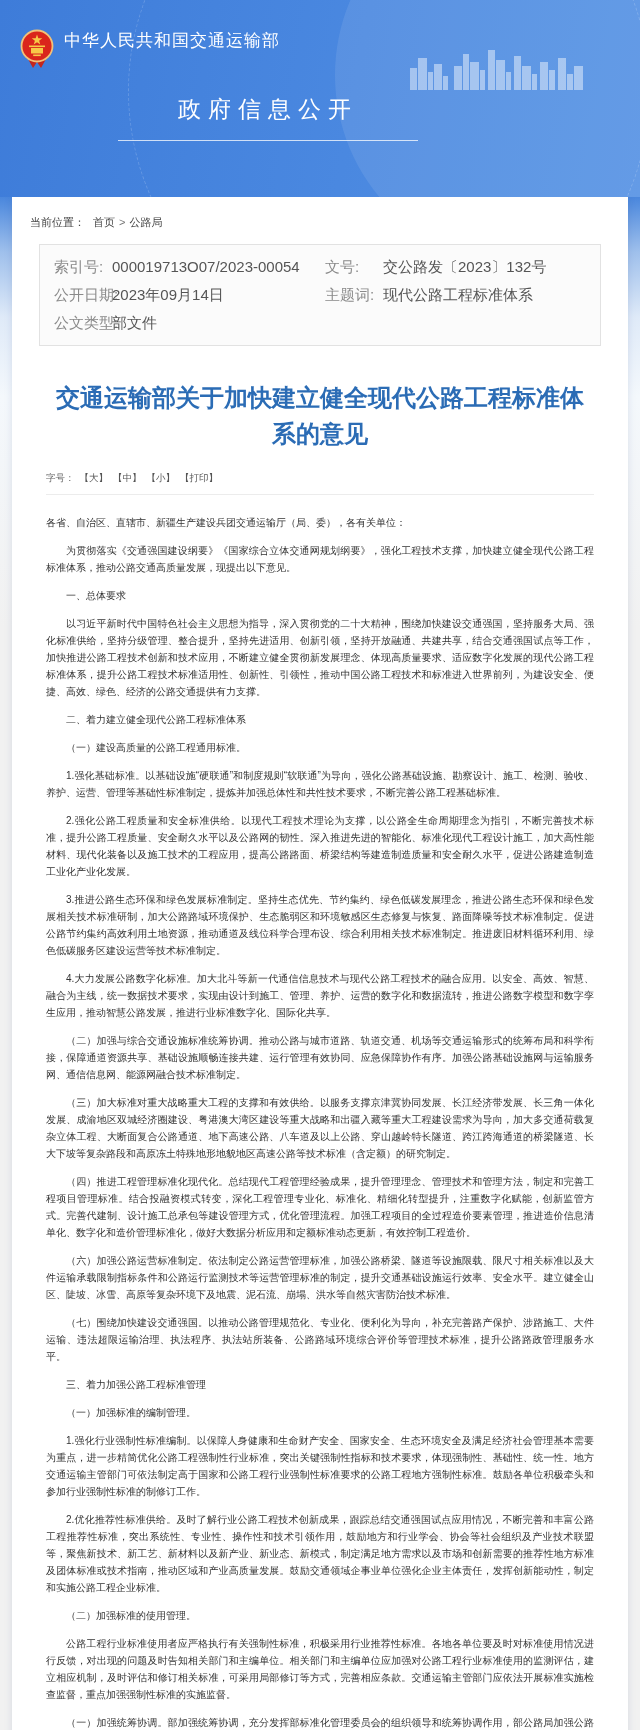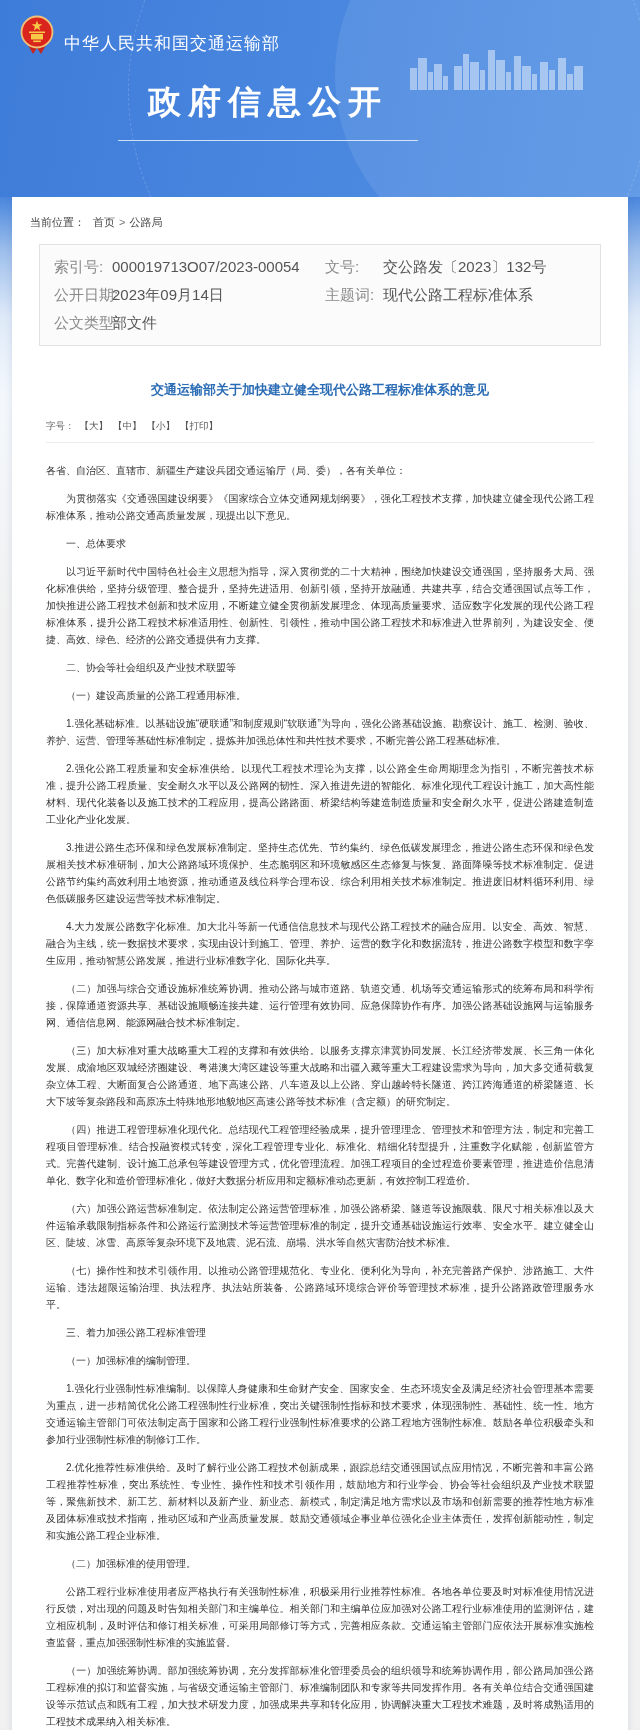--- a/index.html
+++ b/index.html
@@ -17,24 +17,24 @@
   }
   .deco-circle{
     position:absolute;right:-75px;top:-115px;width:380px;height:380px;
     border-radius:50%;background:rgba(255,255,255,.09);
   }
   .deco-circle2{
     position:absolute;right:-10px;top:-170px;width:520px;height:520px;
     border-radius:50%;border:1px dashed rgba(255,255,255,.18);
   }
   .skyline{position:absolute;right:52px;top:46px;z-index:1;}
-  .brand{display:flex;align-items:flex-end;gap:10px;padding:15px 0 0 20px;position:relative;z-index:2;}
+  .brand{display:flex;align-items:flex-start;gap:10px;padding:29px 0 0 20px;position:relative;z-index:2;}
   .brand-name{color:#ffffff;font-size:17px;letter-spacing:1px;}
   .banner{width:536px;text-align:center;margin-top:25px;position:relative;z-index:2;}
-  .banner-title{color:#ffffff;font-size:33px;font-weight:bold;letter-spacing:7px;}
+  .banner-title{color:#ffffff;font-size:23px;font-weight:normal;letter-spacing:7px;}
   .banner-underline{height:1px;background:rgba(255,255,255,.75);width:300px;margin:15px auto 0;}
 
   
   .main{
     padding:0 12px 26px;
     background:linear-gradient(180deg,#4a87dd 0px,#9fc0ec 55px,#dfeaf8 120px,#f4f8fc 200px,#f1f1f1 430px);
   }
   .card{
     background:#ffffff;box-shadow:0 0 8px rgba(30,60,120,.12);
     padding:10px 16px 18px;min-height:1445px;box-sizing:border-box;
@@ -47,21 +47,21 @@
   .meta-box{
     border:1px solid #e2e2e2;background:#fbfbfb;
     margin:2px 11px 0;padding:8px 14px;
     display:grid;grid-template-columns:1fr 1fr;column-gap:10px;
   }
   .meta-cell{display:flex;line-height:28px;font-size:15px;overflow:hidden;white-space:nowrap;}
   .meta-label{width:58px;flex:none;color:#8a8a8a;}
   .meta-value{color:#555;}
 
   .doc-title{
-    color:#2b6cb5;font-size:13px;font-weight:bold;text-align:center;
+    color:#2b6cb5;font-size:24px;font-weight:bold;text-align:center;
     margin:34px 28px 0;line-height:1.5;
   }
   .controls{text-align:left;font-size:9.5px;color:#666;margin:20px 18px 0;padding-bottom:9px;}
   .controls .ctl-label{color:#666;}
   .controls .ctl{margin-left:5px;color:#555;cursor:pointer;}
   .divider{border-top:1px solid #ececec;margin:0 18px;}
 
   .doc-body{padding:8px 18px 0;}
   .para{font-size:10px;color:#333;line-height:17px;text-align:justify;margin:11px 0;}
   .para.indent{text-indent:2em;}
@@ -152,31 +152,31 @@
         <span class="ctl-label">字号：</span><span><span class="ctl">【大】</span><span class="ctl">【中】</span><span class="ctl">【小】</span><span class="ctl">【打印】</span></span>
       </div>
       <div class="divider"></div>
 
       <div class="doc-body">
 
       <p class="para">各省、自治区、直辖市、新疆生产建设兵团交通运输厅（局、委），各有关单位：</p>
           <p class="para indent">为贯彻落实《交通强国建设纲要》《国家综合立体交通网规划纲要》，强化工程技术支撑，加快建立健全现代公路工程标准体系，推动公路交通高质量发展，现提出以下意见。</p>
           <p class="para indent">一、总体要求</p>
           <p class="para indent">以习近平新时代中国特色社会主义思想为指导，深入贯彻党的二十大精神，围绕加快建设交通强国，坚持服务大局、强化标准供给，坚持分级管理、整合提升，坚持先进适用、创新引领，坚持开放融通、共建共享，结合交通强国试点等工作，加快推进公路工程技术创新和技术应用，不断建立健全贯彻新发展理念、体现高质量要求、适应数字化发展的现代公路工程标准体系，提升公路工程技术标准适用性、创新性、引领性，推动中国公路工程技术和标准进入世界前列，为建设安全、便捷、高效、绿色、经济的公路交通提供有力支撑。</p>
-          <p class="para indent">二、协会等社会组织及产业技术联盟等</p>
+          <p class="para indent">二、着力建立健全现代公路工程标准体系</p>
           <p class="para indent">（一）建设高质量的公路工程通用标准。</p>
           <p class="para indent">1.强化基础标准。以基础设施“硬联通”和制度规则“软联通”为导向，强化公路基础设施、勘察设计、施工、检测、验收、养护、运营、管理等基础性标准制定，提炼并加强总体性和共性技术要求，不断完善公路工程基础标准。</p>
           <p class="para indent">2.强化公路工程质量和安全标准供给。以现代工程技术理论为支撑，以公路全生命周期理念为指引，不断完善技术标准，提升公路工程质量、安全耐久水平以及公路网的韧性。深入推进先进的智能化、标准化现代工程设计施工，加大高性能材料、现代化装备以及施工技术的工程应用，提高公路路面、桥梁结构等建造制造质量和安全耐久水平，促进公路建造制造工业化产业化发展。</p>
           <p class="para indent">3.推进公路生态环保和绿色发展标准制定。坚持生态优先、节约集约、绿色低碳发展理念，推进公路生态环保和绿色发展相关技术标准研制，加大公路路域环境保护、生态脆弱区和环境敏感区生态修复与恢复、路面降噪等技术标准制定。促进公路节约集约高效利用土地资源，推动通道及线位科学合理布设、综合利用相关技术标准制定。推进废旧材料循环利用、绿色低碳服务区建设运营等技术标准制定。</p>
           <p class="para indent">4.大力发展公路数字化标准。加大北斗等新一代通信信息技术与现代公路工程技术的融合应用。以安全、高效、智慧、融合为主线，统一数据技术要求，实现由设计到施工、管理、养护、运营的数字化和数据流转，推进公路数字模型和数字孪生应用，推动智慧公路发展，推进行业标准数字化、国际化共享。</p>
           <p class="para indent">（二）加强与综合交通设施标准统筹协调。推动公路与城市道路、轨道交通、机场等交通运输形式的统筹布局和科学衔接，保障通道资源共享、基础设施顺畅连接共建、运行管理有效协同、应急保障协作有序。加强公路基础设施网与运输服务网、通信信息网、能源网融合技术标准制定。</p>
           <p class="para indent">（三）加大标准对重大战略重大工程的支撑和有效供给。以服务支撑京津冀协同发展、长江经济带发展、长三角一体化发展、成渝地区双城经济圈建设、粤港澳大湾区建设等重大战略和出疆入藏等重大工程建设需求为导向，加大多交通荷载复杂立体工程、大断面复合公路通道、地下高速公路、八车道及以上公路、穿山越岭特长隧道、跨江跨海通道的桥梁隧道、长大下坡等复杂路段和高原冻土特殊地形地貌地区高速公路等技术标准（含定额）的研究制定。</p>
           <p class="para indent">（四）推进工程管理标准化现代化。总结现代工程管理经验成果，提升管理理念、管理技术和管理方法，制定和完善工程项目管理标准。结合投融资模式转变，深化工程管理专业化、标准化、精细化转型提升，注重数字化赋能，创新监管方式。完善代建制、设计施工总承包等建设管理方式，优化管理流程。加强工程项目的全过程造价要素管理，推进造价信息清单化、数字化和造价管理标准化，做好大数据分析应用和定额标准动态更新，有效控制工程造价。</p>
           <p class="para indent">（六）加强公路运营标准制定。依法制定公路运营管理标准，加强公路桥梁、隧道等设施限载、限尺寸相关标准以及大件运输承载限制指标条件和公路运行监测技术等运营管理标准的制定，提升交通基础设施运行效率、安全水平。建立健全山区、陡坡、冰雪、高原等复杂环境下及地震、泥石流、崩塌、洪水等自然灾害防治技术标准。</p>
-          <p class="para indent">（七）操作性和技术引领作用。以推动公路管理规范化、专业化、便利化为导向，补充完善路产保护、涉路施工、大件运输、违法超限运输治理、执法程序、执法站所装备、公路路域环境综合评价等管理技术标准，提升公路路政管理服务水平。</p>
+          <p class="para indent">（七）围绕加快建设交通强国。以推动公路管理规范化、专业化、便利化为导向，补充完善路产保护、涉路施工、大件运输、违法超限运输治理、执法程序、执法站所装备、公路路域环境综合评价等管理技术标准，提升公路路政管理服务水平。</p>
           <p class="para indent">三、着力加强公路工程标准管理</p>
           <p class="para indent">（一）加强标准的编制管理。</p>
           <p class="para indent">1.强化行业强制性标准编制。以保障人身健康和生命财产安全、国家安全、生态环境安全及满足经济社会管理基本需要为重点，进一步精简优化公路工程强制性行业标准，突出关键强制性指标和技术要求，体现强制性、基础性、统一性。地方交通运输主管部门可依法制定高于国家和公路工程行业强制性标准要求的公路工程地方强制性标准。鼓励各单位积极牵头和参加行业强制性标准的制修订工作。</p>
           <p class="para indent">2.优化推荐性标准供给。及时了解行业公路工程技术创新成果，跟踪总结交通强国试点应用情况，不断完善和丰富公路工程推荐性标准，突出系统性、专业性、操作性和技术引领作用，鼓励地方和行业学会、协会等社会组织及产业技术联盟等，聚焦新技术、新工艺、新材料以及新产业、新业态、新模式，制定满足地方需求以及市场和创新需要的推荐性地方标准及团体标准或技术指南，推动区域和产业高质量发展。鼓励交通领域企事业单位强化企业主体责任，发挥创新能动性，制定和实施公路工程企业标准。</p>
           <p class="para indent">（二）加强标准的使用管理。</p>
           <p class="para indent">公路工程行业标准使用者应严格执行有关强制性标准，积极采用行业推荐性标准。各地各单位要及时对标准使用情况进行反馈，对出现的问题及时告知相关部门和主编单位。相关部门和主编单位应加强对公路工程行业标准使用的监测评估，建立相应机制，及时评估和修订相关标准，可采用局部修订等方式，完善相应条款。交通运输主管部门应依法开展标准实施检查监督，重点加强强制性标准的实施监督。</p>
           <p class="para indent">（一）加强统筹协调。部加强统筹协调，充分发挥部标准化管理委员会的组织领导和统筹协调作用，部公路局加强公路工程标准的拟订和监督实施，与省级交通运输主管部门、标准编制团队和专家等共同发挥作用。各有关单位结合交通强国建设等示范试点和既有工程，加大技术研发力度，加强成果共享和转化应用，协调解决重大工程技术难题，及时将成熟适用的工程技术成果纳入相关标准。</p>
           <p class="para indent">四、保障措施</p>
         </div>
 

